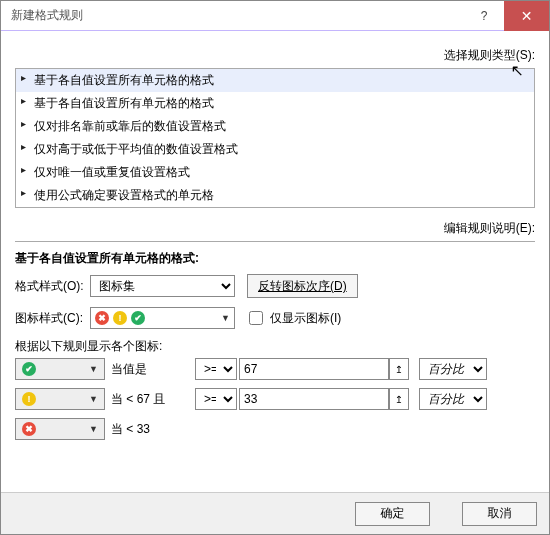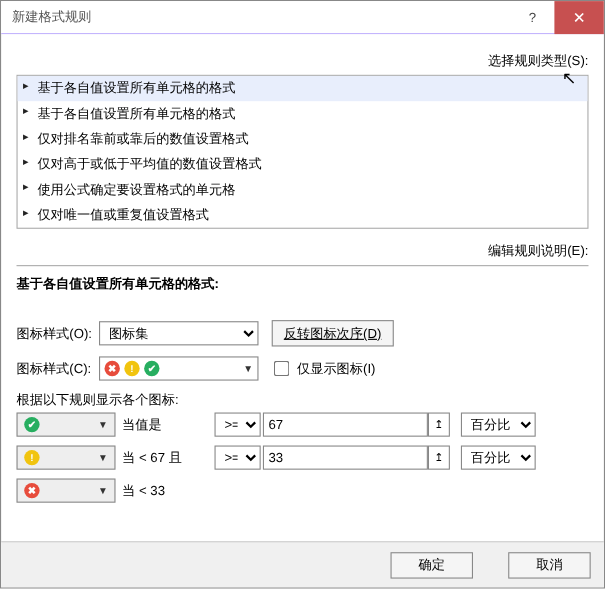--- a/index.html
+++ b/index.html
@@ -8,21 +8,21 @@
   .titlebar .title { padding-left: 10px; color: #555; flex: 1; }
   .titlebar .btn { width: 40px; height: 30px; display: flex; align-items: center; justify-content: center; color: #444; }
   .titlebar .close { background: #c75050; color: #fff; width: 45px; font-size: 14px; }
   .content { padding: 10px 14px 0 14px; }
   .section-label { margin: 6px 0 4px 16px; text-align: right; }
   .rule-list { border: 1px solid #aaa; background: #fff; }
   .rule-item { padding: 3px 8px 3px 18px; position: relative; }
   .rule-item.selected { background: #e8eefc; }
   .rule-item::before { content: "▸"; position: absolute; left: 5px; top: 3px; font-size: 10px; color: #222; }
   .group { border: 1px solid #aaa; border-left: none; border-right: none; border-bottom: none; padding: 8px 0 0 0; margin-top: 4px; }
-  .group-title { font-weight: bold; margin-bottom: 24px; }
+  .group-title { font-weight: bold; margin-bottom: 7px; }
   .row { display: flex; align-items: center; margin-bottom: 8px; min-height: 24px; }
   .label { width: 75px; }
   select, input[type=text] { height: 22px; border: 1px solid #888; background: #fff; padding: 1px 4px; }
   .combo { width: 145px; }
   .btn-lite { height: 24px; border: 1px solid #888; background: #f5f5f5; padding: 2px 10px; margin-left: 12px; text-decoration: underline; }
   .icon-combo { width: 145px; height: 22px; border: 1px solid #888; display: flex; align-items: center; padding: 0 4px; justify-content: space-between; }
   .icon-set { display: flex; gap: 4px; }
   .circ { width: 14px; height: 14px; border-radius: 50%; display: inline-flex; align-items: center; justify-content: center; color: #fff; font-size: 9px; font-weight: bold; }
   .red { background: #e74c3c; }
   .yellow { background: #f1c40f; }
@@ -33,52 +33,52 @@
   .cols-header { display: flex; margin: 12px 0 6px 0; font-weight: bold; }
   .icon-col { width: 185px; }
   .val-col { width: 220px; }
   .type-col { width: 100px; }
   .icon-rule-row { display: flex; align-items: center; margin-bottom: 6px; height: 24px; }
   .icon-select { width: 90px; height: 22px; border: 1px solid #888; background: #eee; display: flex; align-items: center; justify-content: space-between; padding: 0 6px; margin-right: 6px; }
   .cond-text { width: 84px; }
   .op-select { width: 42px; margin-right: 2px; }
   .val-input { width: 150px; }
   .spin { width: 20px; height: 22px; border: 1px solid #888; display: flex; align-items: center; justify-content: center; font-size: 10px; margin-right: 10px; }
-  .type-select { width: 68px; }
+  .type-select { width: 68px; font-style: italic; }
   .footer { position: absolute; bottom: 0; left: 0; right: 0; height: 42px; background: #f0f0f0; border-top: 1px solid #ccc; display: flex; align-items: center; justify-content: flex-end; padding-right: 12px; gap: 8px; }
   .footer button { width: 75px; height: 24px; border: 1px solid #888; background: #f5f5f5; margin-left: 24px; }
   .cursor { position: absolute; top: 60px; right: 25px; font-size: 16px; pointer-events: none; }
 </style>
 </head>
 <body>
 
 <div class="titlebar">
   <div class="title">新建格式规则</div>
   <div class="btn">?</div>
   <div class="btn close">✕</div>
 </div>
 
 <div class="content">
   <div class="section-label">选择规则类型(S):</div>
   <div class="rule-list">
     <div class="rule-item selected">基于各自值设置所有单元格的格式</div>
     <div class="rule-item">基于各自值设置所有单元格的格式</div>
     <div class="rule-item">仅对排名靠前或靠后的数值设置格式</div>
     <div class="rule-item">仅对高于或低于平均值的数值设置格式</div>
+    <div class="rule-item">仅对唯一值或重复值设置格式</div>
     <div class="rule-item">使用公式确定要设置格式的单元格</div>
-    <div class="rule-item">仅对唯一值或重复值设置格式</div>
   </div>
 
   <div class="section-label" style="margin-top:12px">编辑规则说明(E):</div>
 
   <div class="group">
     <div class="group-title">基于各自值设置所有单元格的格式:</div>
 
     <div class="row">
-      <div class="label">图标样式(O):</div>
+      <div class="label">格式样式(O):</div>
       <select class="combo">
         <option>图标集</option>
       </select>
       <button class="btn-lite">反转图标次序(D)</button>
     </div>
 
     <div class="row">
       <div class="label">图标样式(C):</div>
       <div class="icon-combo">
         <span class="icon-set">

